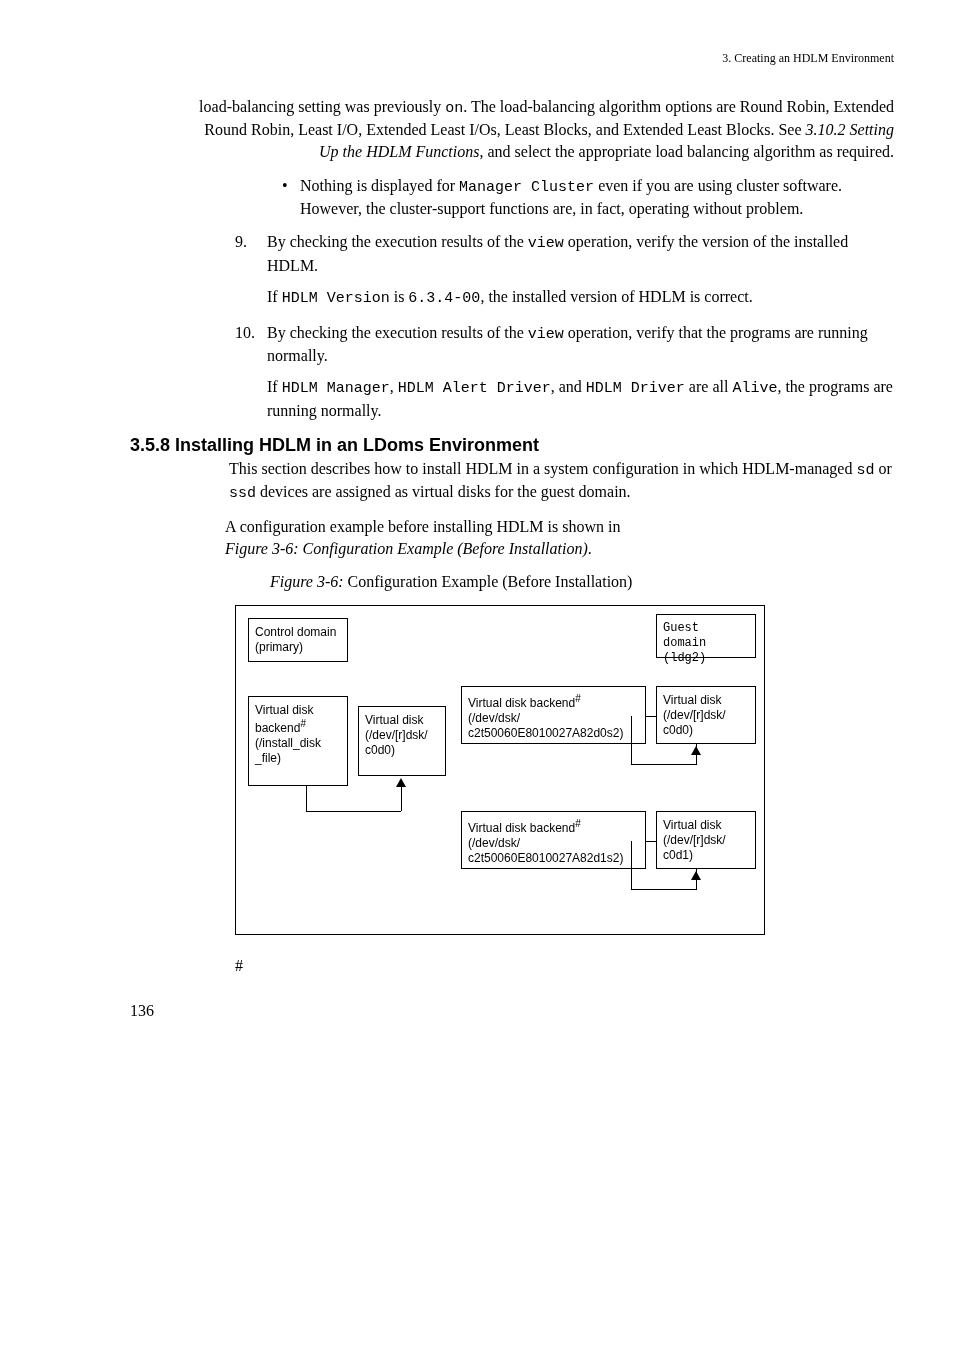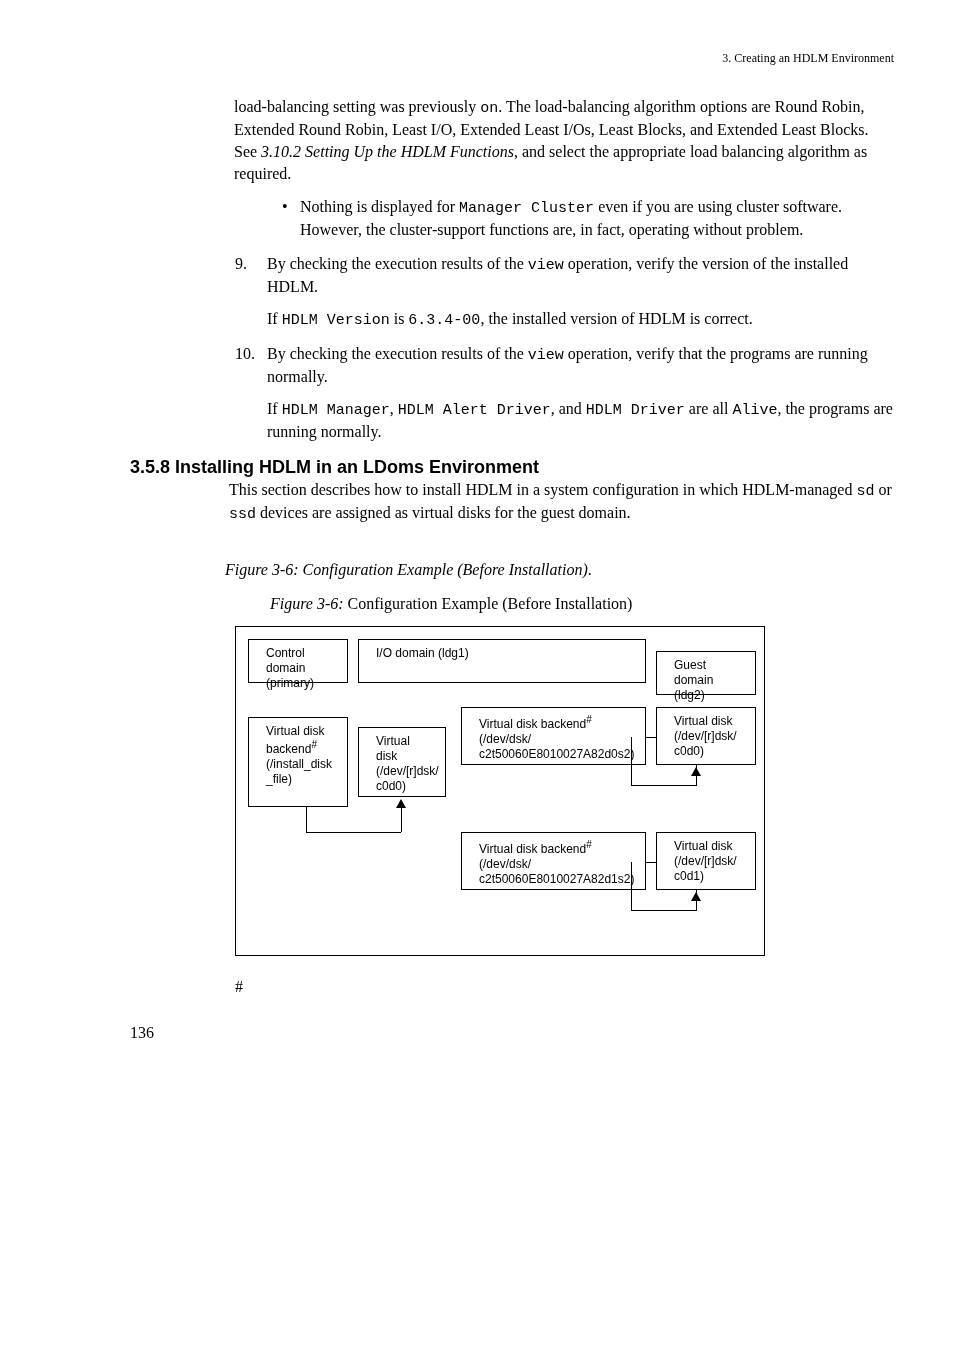--- a/index.html
+++ b/index.html
@@ -12,22 +12,23 @@
     width: 954px;
     box-sizing: border-box;
     line-height: 1.35;
   }
   .header-chapter {
     font-size: 12px;
     margin-bottom: 30px;
     text-align: right;
   }
   .body-text {
-    margin-left: 104px;
-    margin-bottom: 12px;
+    margin-left: 64px;
+    margin-bottom: 12px;
+    text-align: right;
   }
   .bullet-text {
     margin-left: 170px;
     margin-bottom: 12px;
     position: relative;
   }
   .bullet-text::before {
     content: "•";
     position: absolute;
     left: -18px;
@@ -77,21 +78,21 @@
     width: 530px;
     height: 330px;
     position: relative;
     box-sizing: border-box;
   }
   .dbox {
     position: absolute;
     border: 1px solid #000;
     font-family: Arial, Helvetica, sans-serif;
     font-size: 12px;
-    padding: 6px 17px;
+    padding: 6px 6px;
     box-sizing: border-box;
     line-height: 1.25;
     background: #fff;
   }
   .arrow-up {
     position: absolute;
     width: 0; height: 0;
     border-left: 5px solid transparent;
     border-right: 5px solid transparent;
     border-bottom: 9px solid #000;
@@ -142,41 +143,38 @@
   <span>If </span><span class="mono">HDLM Manager</span><span>, </span><span class="mono">HDLM Alert Driver</span><span>, and </span><span class="mono">HDLM Driver</span><span> are all </span><span class="mono">Alive</span><span>, the programs are running normally.</span>
 </div>
 
 <h3 class="section-title">3.5.8 Installing HDLM in an LDoms Environment</h3>
 
 <div class="sub-text" style="margin-left:99px;">
   <span>This section describes how to install HDLM in a system configuration in which HDLM-managed </span><span class="mono">sd</span><span> or </span><span class="mono">ssd</span><span> devices are assigned as virtual disks for the guest domain.</span>
 </div>
 
 <div class="sub-text" style="margin-left:95px;">
-  <br>
+  <span>A configuration example before installing HDLM is shown in </span><br>
   <span class="italic">Figure  3-6:  Configuration Example (Before Installation)</span><span>.</span>
 </div>
 
 <div class="figure-caption">
   <span class="italic">Figure  3-6:</span><span>  Configuration Example (Before Installation)</span>
 </div>
 
 <div class="figure-wrap">
   <div class="figure">
 
     <div class="dbox" style="left:12px; top:12px; width:100px; height:44px;">
       <span>Control domain</span><br>
       <span>(primary)</span>
     </div>
 
-    <div class="dbox" style="left:122px; top:12px; width:288px; height:44px;">
-      <span>I/O domain (ldg1)</span>
-    </div>
-
-    <div class="dbox" style="left:420px; top:24px; width:100px; height:44px;">
+
+    <div class="dbox" style="left:420px; top:8px; width:100px; height:44px;font-family:Liberation Mono, monospace;">
       <span>Guest domain</span><br>
       <span>(ldg2)</span>
     </div>
 
     <div class="dbox" style="left:12px; top:90px; width:100px; height:90px;">
       <span>Virtual disk</span><br>
       <span><span>backend</span><sup>#</sup></span><br>
       <span>(/install_disk</span><br>
       <span>_file)</span>
     </div>

